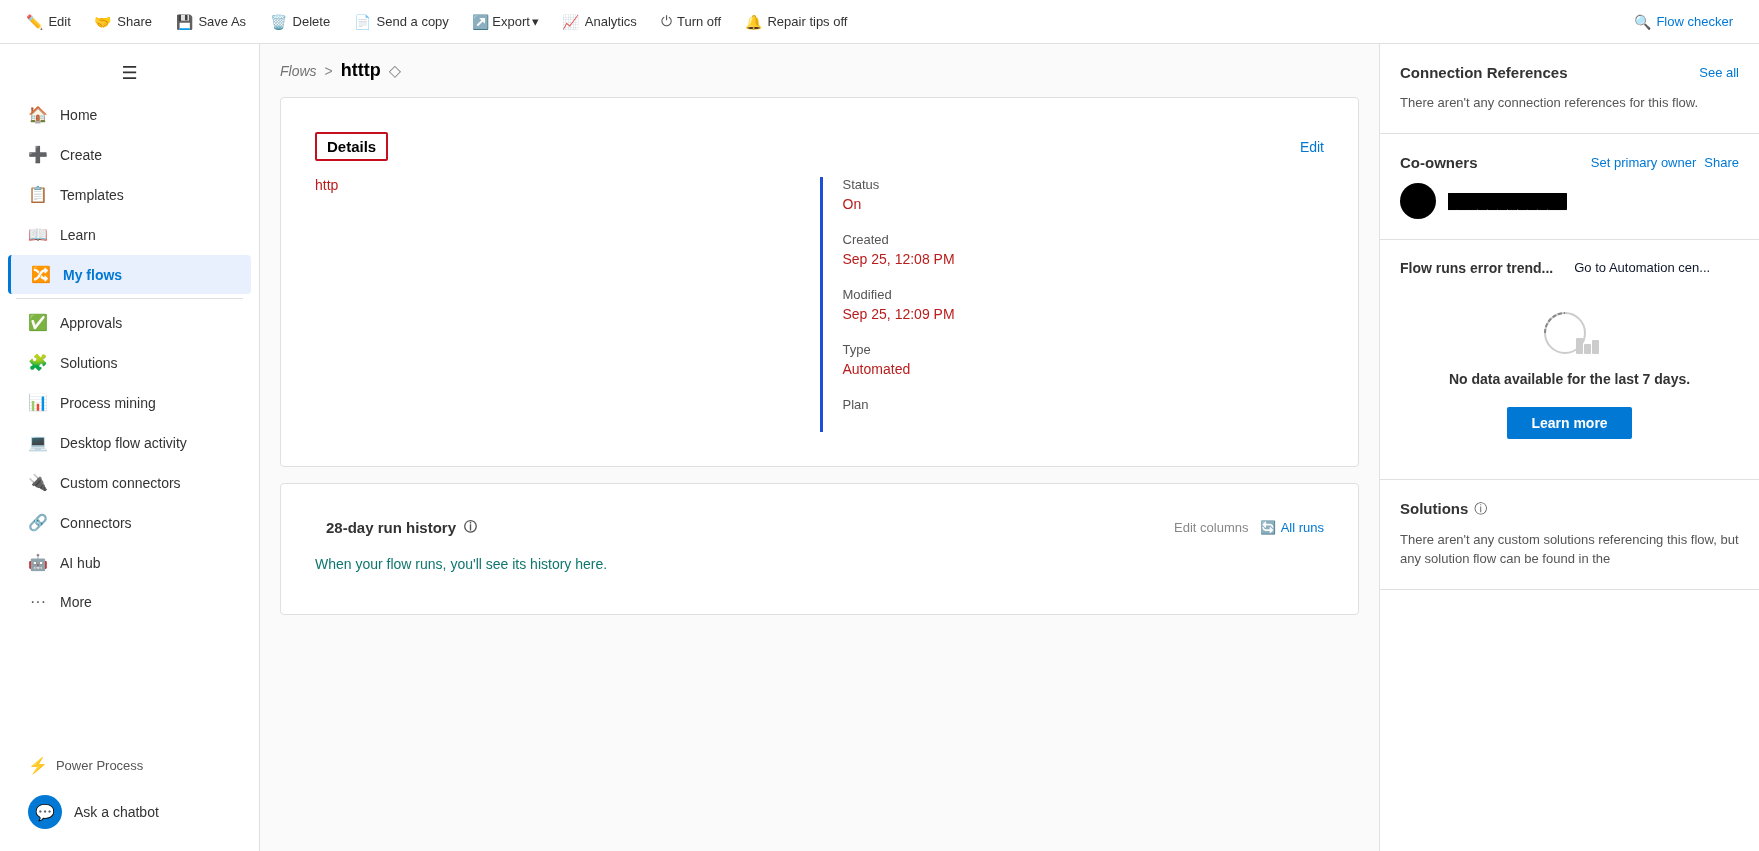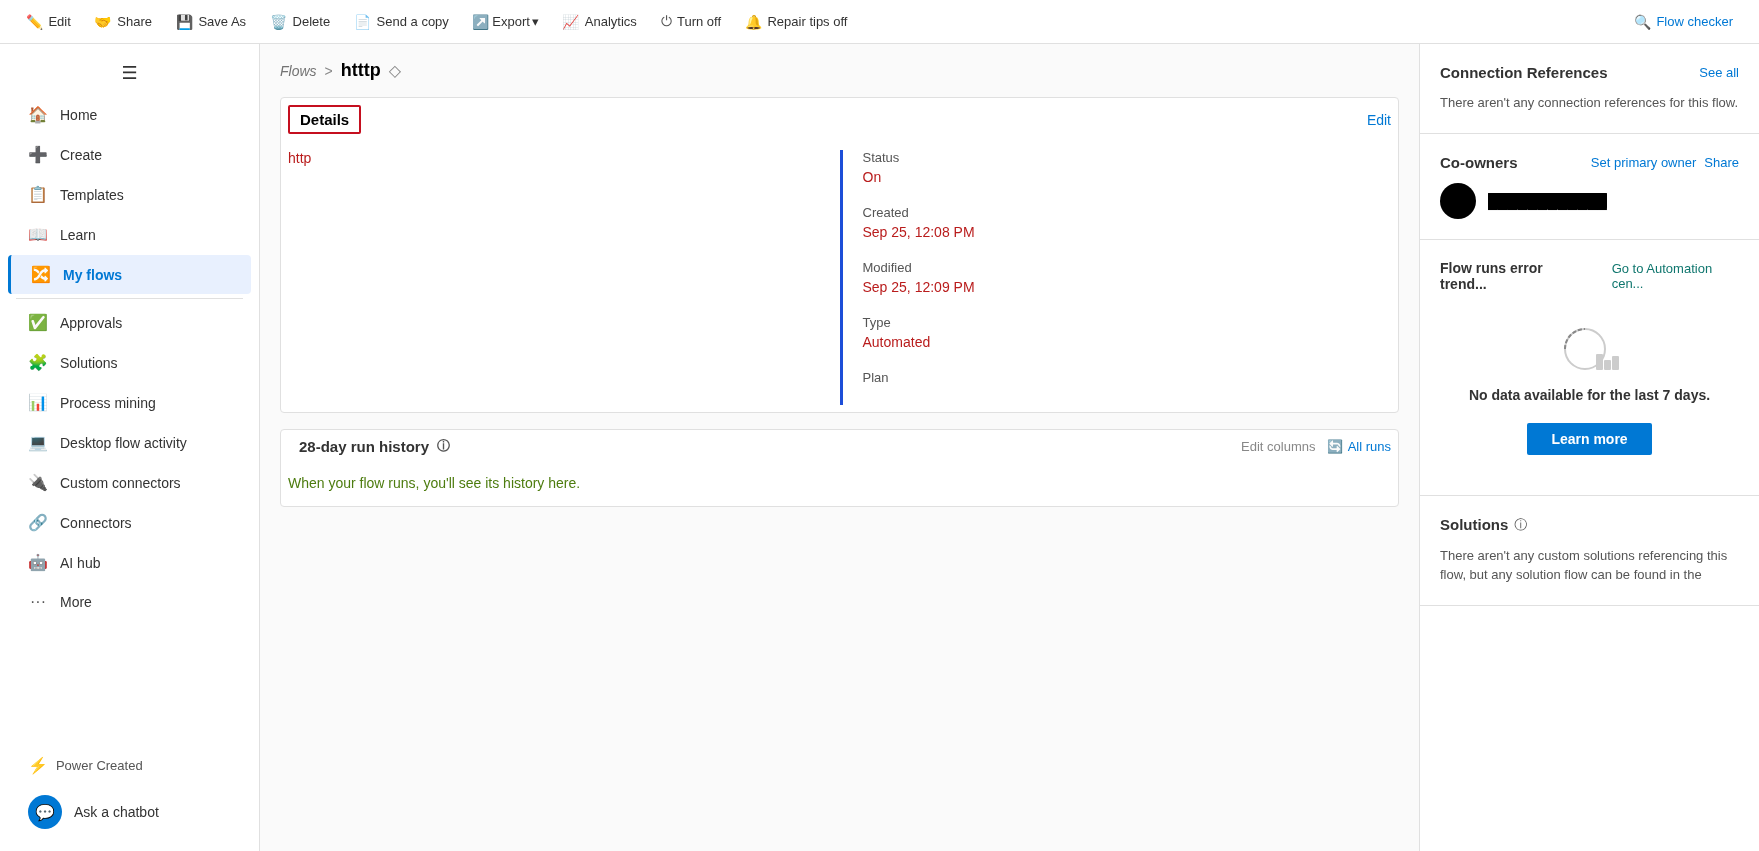--- a/index.html
+++ b/index.html
@@ -59,59 +59,59 @@
     .content-area { flex: 1; overflow-y: auto; padding: 16px 20px; background: #fafafa; }
 
     
     .breadcrumb { display: flex; align-items: center; gap: 8px; margin-bottom: 16px; font-size: 14px; }
     .breadcrumb-link { color: #737373; cursor: pointer; font-style: italic; }
     .breadcrumb-sep { color: #888; }
     .breadcrumb-current { font-weight: 700; font-size: 18px; color: #000; }
     .breadcrumb-icon { color: #888; font-size: 16px; }
 
     
-    .card { background: #fff; border: 1px solid #e0e0e0; border-radius: 4px; margin-bottom: 16px; padding: 7px; }
+    .card { background: #fff; border: 1px solid #e0e0e0; border-radius: 4px; margin-bottom: 16px; padding: 34px; }
     .card-header { display: flex; align-items: center; justify-content: space-between; margin-bottom: 16px; }
     .card-title { font-weight: 700; font-size: 15px; border: 2px solid #c50f1f; padding: 4px 10px; border-radius: 2px; color: #000; }
     .card-edit-link { color: #0078d4; cursor: pointer; font-size: 14px; }
 
     
     .details-grid { display: grid; grid-template-columns: 1fr 1fr; gap: 0; }
     .details-left { padding-right: 20px; }
     .details-right { padding-left: 20px; border-left: 3px solid #1d4ed8; }
     .detail-group { margin-bottom: 20px; }
     .detail-label { font-size: 13px; color: #555; margin-bottom: 4px; }
     .detail-value { font-size: 14px; color: #b91c1c; }
 
     
     .run-history-header { display: flex; align-items: center; justify-content: space-between; margin-bottom: 12px; }
     .run-history-title { display: flex; align-items: center; gap: 8px; font-weight: 700; font-size: 15px; margin-left: 11px; }
     .info-icon { font-size: 13px; color: #555; cursor: pointer; }
     .run-history-actions { display: flex; align-items: center; gap: 12px; }
     .edit-columns-btn { color: #888; font-size: 13px; cursor: pointer; }
     .all-runs-btn { display: flex; align-items: center; gap: 4px; color: #0078d4; font-size: 13px; cursor: pointer; }
-    .run-history-empty { color: #4d7c0f; font-size: 14px; padding: 8px 0; }
-
-    
-    .right-panel { width: 340px; background: #fff; border-left: 1px solid #e0e0e0; overflow-y: auto; flex-shrink: 0; }
+    .run-history-empty { color: #0f766e; font-size: 14px; padding: 8px 0; }
+
+    
+    .right-panel { width: 380px; background: #fff; border-left: 1px solid #e0e0e0; overflow-y: auto; flex-shrink: 0; }
     .right-section { padding: 20px; border-bottom: 1px solid #e0e0e0; }
     .right-section-header { display: flex; align-items: center; justify-content: space-between; margin-bottom: 12px; }
     .right-section-title { font-weight: 700; font-size: 15px; }
     .right-section-link { color: #0078d4; font-size: 13px; cursor: pointer; }
     .right-section-text { font-size: 13px; color: #555; line-height: 1.5; }
 
     
     .co-owner-row { display: flex; align-items: center; gap: 12px; margin-top: 10px; }
     .co-owner-avatar { width: 36px; height: 36px; background: #000; border-radius: 50%; flex-shrink: 0; }
     .co-owner-name { font-size: 14px; font-weight: 600; background: #000; color: #000; border-radius: 2px; }
 
     
     .error-trend-header { display: flex; align-items: center; gap: 8px; margin-bottom: 12px; }
     .error-trend-title { font-weight: 700; font-size: 14px; }
-    .error-trend-link { color: #0f766e; font-size: 13px; cursor: pointer; margin-left: 20px; }
+    .error-trend-link { color: #0f172a; font-size: 13px; cursor: pointer; margin-left: 13px; }
     .chart-area {
       display: flex; flex-direction: column; align-items: center; justify-content: center;
       padding: 20px 0;
     }
     .chart-no-data { font-weight: 600; font-size: 14px; color: #333; margin-bottom: 20px; }
     .learn-more-btn {
       background: #0078d4; color: #fff; border: none; padding: 8px 24px;
       border-radius: 2px; font-size: 14px; cursor: pointer; font-weight: 600;
     }
 
@@ -224,21 +224,21 @@
       </div>
       <div class="sidebar-item">
         <span class="s-icon">···</span>
         <span>More</span>
       </div>
     </div>
 
     <div class="sidebar-bottom">
       <div class="power-platform">
         <span style="font-size:16px;">⚡</span>
-        <span>Power Created</span>
+        <span>Power Process</span>
       </div>
       <div class="chatbot-btn">
         <div class="chatbot-avatar">💬</div>
         <span>Ask a chatbot</span>
       </div>
     </div>
   </div>
 
   <div class="content-area">
 

